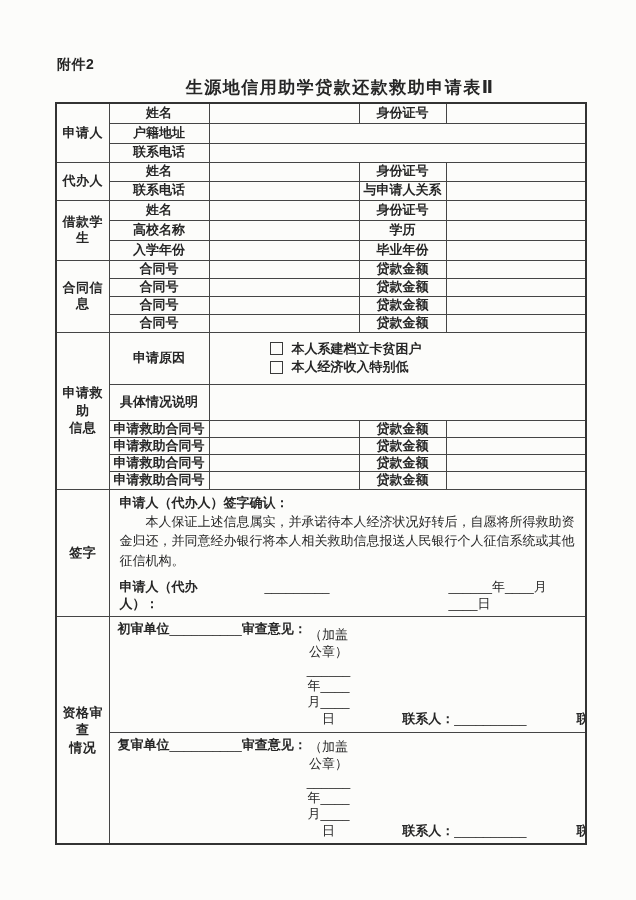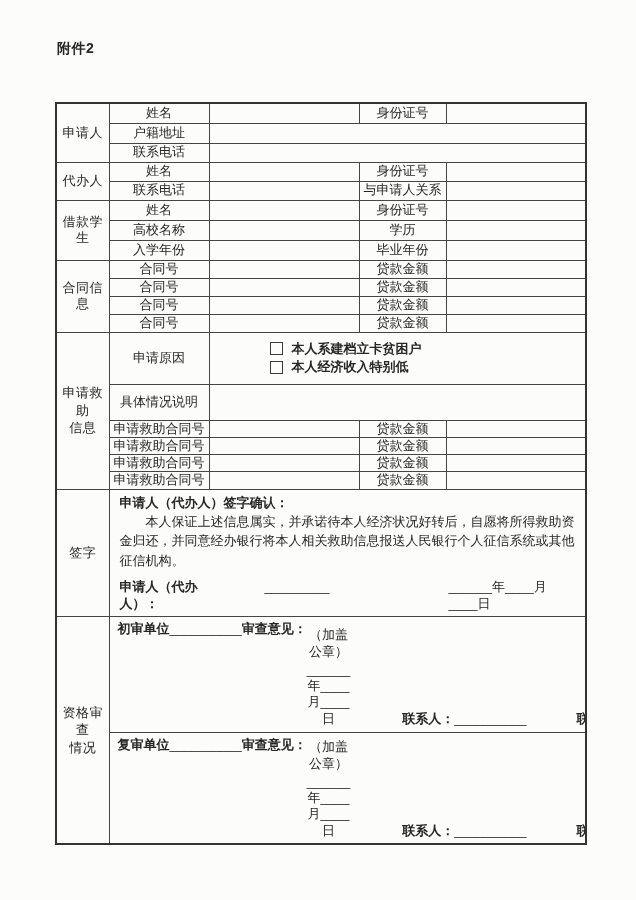--- a/index.html
+++ b/index.html
@@ -5,40 +5,40 @@
   html,body{margin:0;padding:0;}
   body{
     width:636px;height:900px;
     background:#fdfdfc;
     font-family:"Liberation Sans","DejaVu Sans",sans-serif;
     color:#262626;
     -webkit-font-smoothing:antialiased;
   }
   .page{position:relative;width:636px;height:900px;overflow:hidden;background:#fcfcfa;}
   .attachment{
-    position:absolute;left:57px;top:40px;
+    position:absolute;left:57px;top:56px;
     font-size:14px;font-weight:bold;letter-spacing:.5px;
   }
   .form-title{
     position:absolute;left:75px;top:76px;width:530px;
     text-align:center;font-size:17px;font-weight:bold;letter-spacing:1.5px;
   }
   table.form{
     position:absolute;left:55px;top:102px;
     width:530px;border-collapse:collapse;table-layout:fixed;
     border:2px solid #333;
   }
   td{
     border:1px solid #454545;
     font-size:13px;line-height:1.25;
     text-align:center;vertical-align:middle;
     padding:0 2px;overflow:hidden;
   }
   .bold{font-weight:bold;}
-  td.group,td.label{font-weight:normal;margin-left:39px;}
+  td.group,td.label{font-weight:bold;margin-left:39px;}
   td.group{letter-spacing:.5px;}
   tr.r20{height:20px} tr.r19{height:19px} tr.r18{height:18px} tr.r17{height:17px}
   tr.reason-row{height:52px} tr.detail-row{height:36px}
   tr.sign-row{height:86px} tr.rev1-row{height:116px} tr.rev2-row{height:112px}
   .twoline div{line-height:1.35;}
   
   td.reason-opts{text-align:left;padding:5px 6px 5px 12px;}
   .opt{display:flex;align-items:center;margin:2px 0;font-weight:bold;padding-left:48px;}
   .cb{
     display:inline-block;width:11px;height:11px;
@@ -62,20 +62,21 @@
   .review-contact{flex:0 0 auto;margin-top:auto;}
   .phone-label{margin-left:34px;padding-left:16px;}
   .blank-cell{background:transparent;}
 </style>
 </head>
 <body>
 
 <div class="page">
 
   <div class="attachment">附件2</div>
+  <div class="form-title">生源地信用助学贷款还款救助申请表Ⅱ</div>
 
   <table class="form">
     <colgroup>
       <col style="width:53px">
         <col style="width:100px">
         <col style="width:150px">
         <col style="width:87px">
         <col style="width:140px">
     </colgroup>
 

